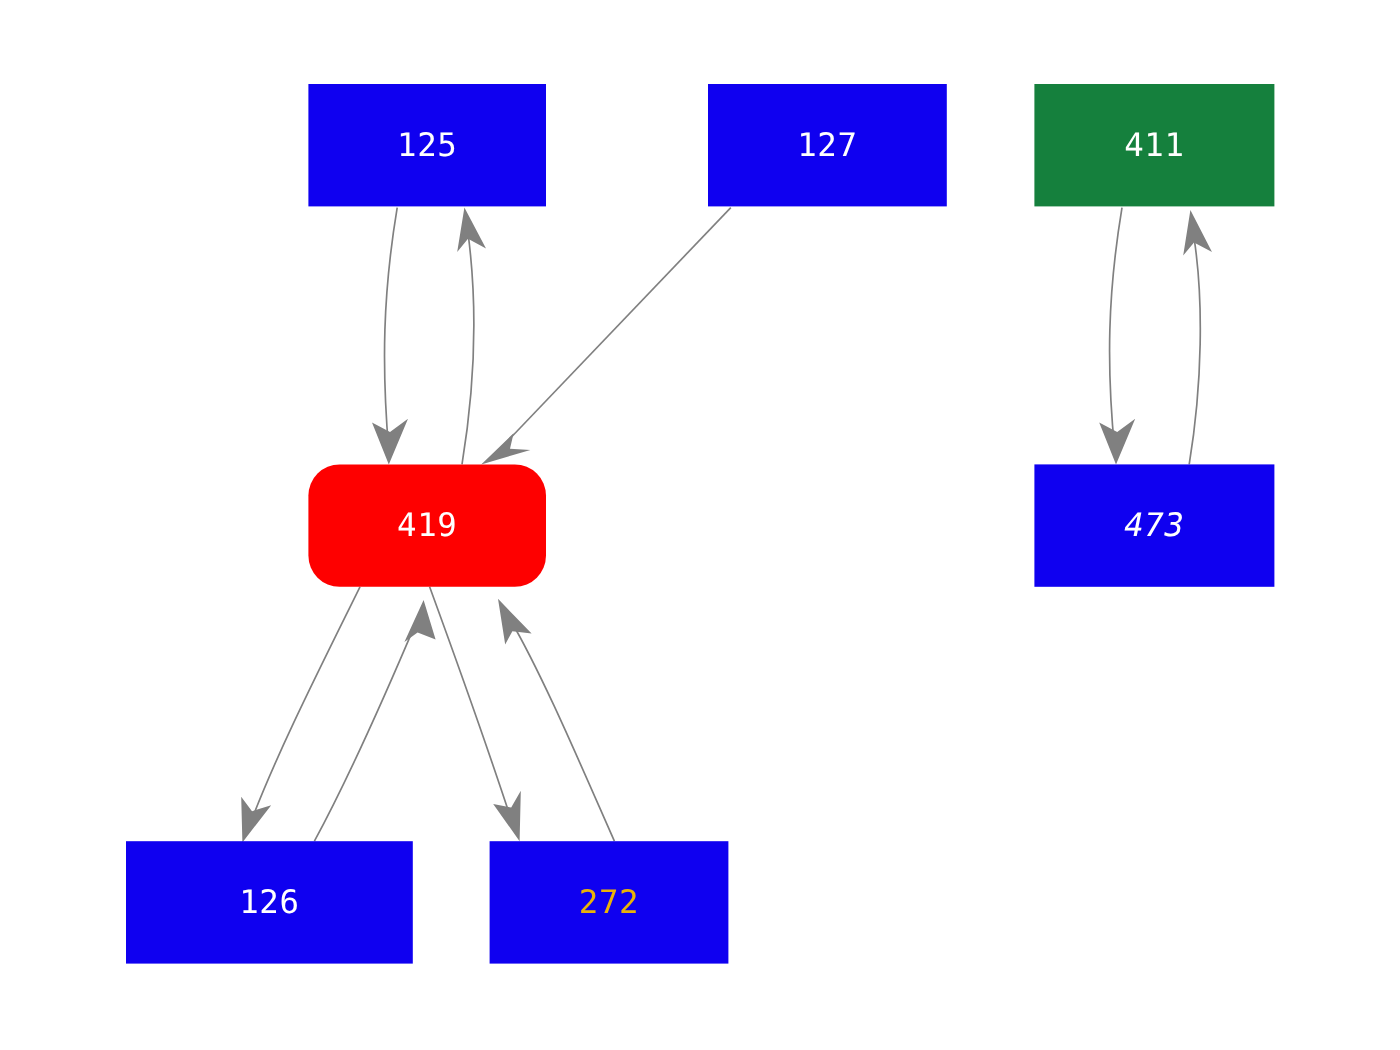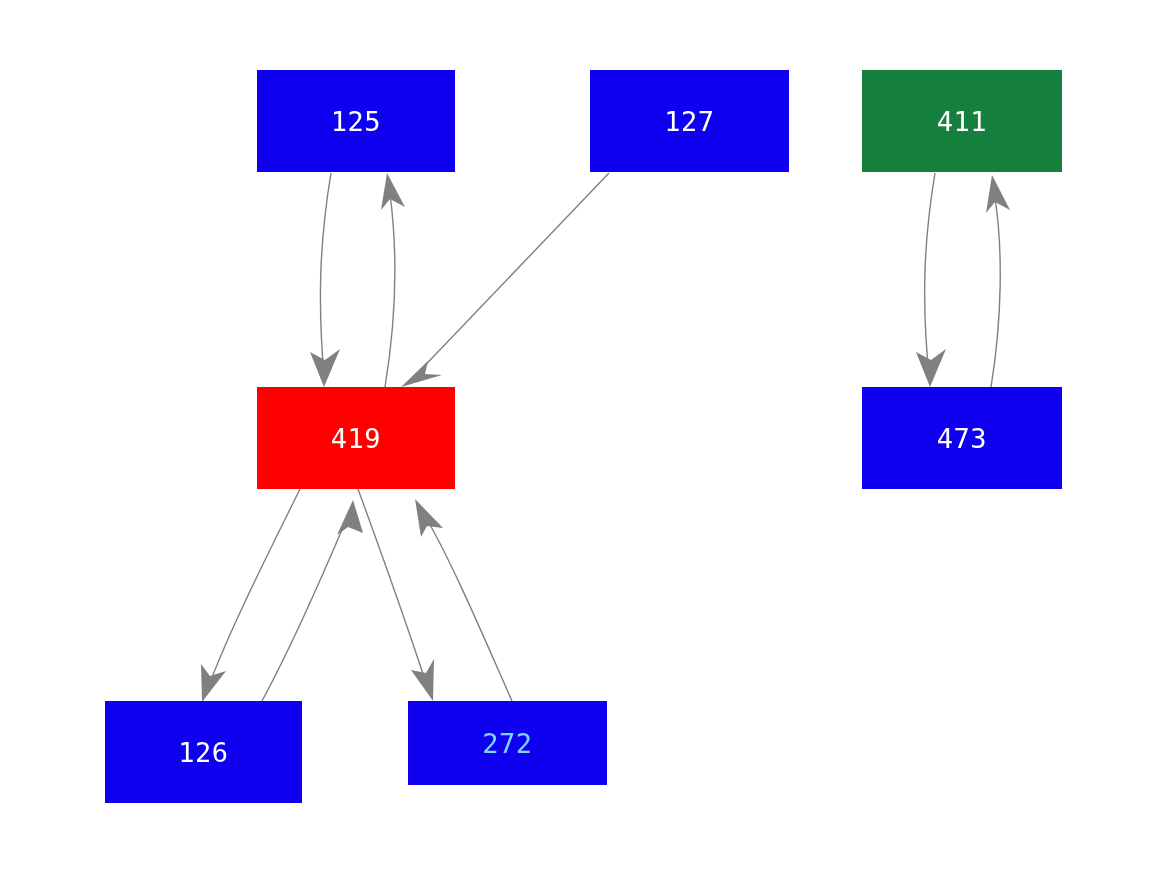--- a/index.html
+++ b/index.html
@@ -107,27 +107,27 @@
   <div id="node-layer">
       <div class="node" style="left: 257px; top: 70px; width: 198px; height: 102px; background: rgb(15, 0, 240); color: rgb(255, 255, 255);">
         <span class="node-label">125</span>
       </div>
       <div class="node" style="left: 560px; top: 70px; width: 199px; height: 102px; background: rgb(15, 0, 240); color: rgb(255, 255, 255); margin-left: 30px;">
         <span class="node-label">127</span>
       </div>
       <div class="node" style="left: 862px; top: 70px; width: 200px; height: 102px; background: #15803d; color: rgb(255, 255, 255);">
         <span class="node-label">411</span>
       </div>
-      <div class="node" style="left: 257px; top: 387px; width: 198px; height: 102px; background: rgb(254, 0, 0); color: rgb(255, 255, 255);">
+      <div class="node" style="left: 257px; top: 387px; width: 198px; height: 102px; background: rgb(254, 0, 0); color: rgb(255, 255, 255); border-radius: 26px;">
         <span class="node-label">419</span>
       </div>
-      <div class="node" style="left: 862px; top: 387px; width: 200px; height: 102px; background: rgb(15, 0, 240); color: rgb(255, 255, 255);">
+      <div class="node" style="left: 862px; top: 387px; width: 200px; height: 102px; background: rgb(15, 0, 240); color: rgb(255, 255, 255); font-style: italic;">
         <span class="node-label">473</span>
       </div>
-      <div class="node" style="left: 105px; top: 701px; width: 197px; height: 102px; background: rgb(15, 0, 240); color: rgb(255, 255, 255);">
+      <div class="node" style="left: 105px; top: 701px; width: 239px; height: 102px; background: rgb(15, 0, 240); color: rgb(255, 255, 255);">
         <span class="node-label">126</span>
       </div>
-      <div class="node" style="left: 408px; top: 701px; width: 199px; height: 84px; background: rgb(15, 0, 240); color: #7dd3fc;">
+      <div class="node" style="left: 408px; top: 701px; width: 199px; height: 102px; background: rgb(15, 0, 240); color: #eab308;">
         <span class="node-label">272</span>
       </div>
     </div>
 
 </div>
 
 </body></html>

